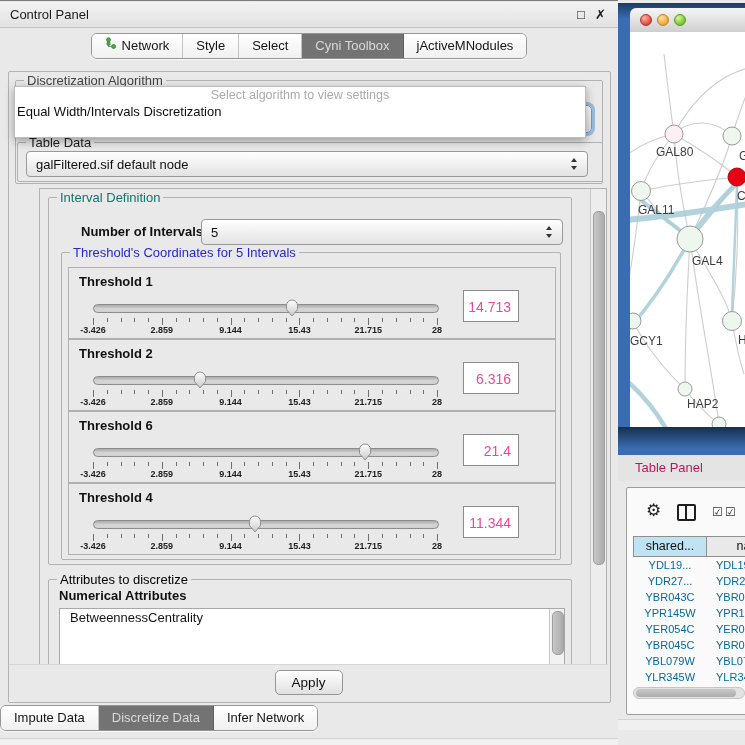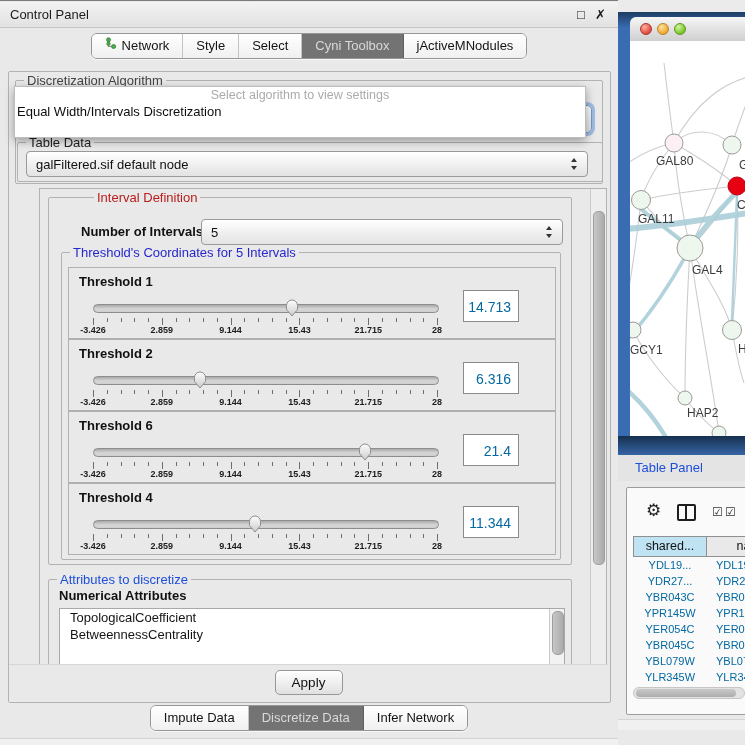--- a/index.html
+++ b/index.html
@@ -45,64 +45,64 @@
   .popup .p-placeholder{height:16px;line-height:16px;text-align:center;color:#ababab;font-size:12.5px;}
   .popup .p-opt{height:17px;line-height:17px;font-size:13px;color:#0d0d0d;padding-left:2px;white-space:nowrap;}
   .popup .p-opt.bold{font-weight:bold;}
 
   
   .scroll-area{position:absolute;left:30px;top:116px;width:566px;height:478px;border:1px solid #b2b2b2;background:#e9e9e9;overflow:hidden;}
   .vsb{position:absolute;right:0;top:0;width:15px;height:100%;background:#ededed;border-left:1px solid #c9c9c9;}
   .vsb .thumb{position:absolute;left:2px;width:10px;background:linear-gradient(90deg,#c7c7c7,#ababab);border-radius:5px;border:1px solid #9e9e9e;}
 
   .interval-fieldset{left:8px;top:8px;width:522px;height:366px;}
-  .interval-fieldset>.grouplabel{color:#b91c1c;margin-left:37px;}
+  .interval-fieldset>.grouplabel{color:#0f766e;}
   .noi-label{position:absolute;left:32px;top:26px;font-size:13px;font-weight:bold;color:#111;}
   .noi-combo{position:absolute;left:152px;top:21px;width:360px;height:24px;}
 
   .thresholds-fieldset{left:12px;top:54px;width:498px;height:306px;}
   .thresholds-fieldset>.grouplabel{color:#2727cf;}
 
   .tpanel{position:absolute;left:6px;width:486px;height:70px;border:1px solid #b0b0b0;background:#e9e9e9;}
   .t-label{position:absolute;left:10px;top:6px;font-size:13px;font-weight:bold;color:#111;}
   .track{position:absolute;left:24px;top:36px;width:344px;height:7px;border:1px solid #8d8d8d;border-radius:5px;background:linear-gradient(180deg,#a9a9a9,#d6d6d6 55%,#cfcfcf);}
   .thumb-h{position:absolute;top:30px;width:16px;height:19px;}
   .ticks{position:absolute;left:24px;top:50px;width:344px;height:8px;}
   .tick{position:absolute;top:0;width:1px;height:4px;background:#6e6e6e;}
   .tick.maj{height:7px;}
   .tlabs{position:absolute;left:24px;top:57px;width:344px;height:11px;}
   .tlab{position:absolute;top:0;transform:translateX(-50%);font-size:9px;font-weight:bold;color:#1d1d1d;white-space:nowrap;}
-  .tvalue{position:absolute;left:394px;top:22px;width:56px;height:32px;background:#fff;border:1px solid #8b8b8b;font-size:14px;line-height:32px;text-align:right;padding-right:7px;box-sizing:border-box;color:#0369a1;}
+  .tvalue{position:absolute;left:394px;top:22px;width:56px;height:32px;background:#fff;border:1px solid #8b8b8b;font-size:14px;line-height:32px;text-align:right;padding-right:7px;box-sizing:border-box;color:#ec4899;}
 
   .attr-fieldset{left:8px;top:390px;width:522px;height:120px;}
-  .attr-fieldset>.grouplabel{color:#1d4ed8;}
+  .attr-fieldset>.grouplabel{color:#000000;}
   .attr-title{position:absolute;left:10px;top:8px;font-size:13px;font-weight:bold;color:#111;}
   .attr-list{position:absolute;left:10px;top:28px;width:504px;height:84px;background:#fff;border:1px solid #a8a8a8;overflow:hidden;}
   .attr-item{font-size:13px;color:#141414;padding-left:10px;line-height:17px;white-space:nowrap;}
   .attr-list .vsb{width:14px;background:#f2f2f2;}
   .attr-list .vsb .thumb{top:2px;height:42px;}
 
   .apply-row{position:absolute;left:0;top:592px;width:599px;height:37px;background:#e9e9e9;border-top:1px solid #d6d6d6;}
   .apply-btn{position:absolute;left:50%;transform:translateX(-50%);top:5px;width:68px;height:25px;border:1px solid #979797;border-radius:5px;background:linear-gradient(180deg,#ffffff,#e0e0e0);font-size:13.5px;color:#111;text-align:center;line-height:24px;cursor:default;box-sizing:border-box;}
 
-  .bottom-tabbar{position:absolute;left:0;top:704px;width:618px;display:flex;justify-content:center;}
+  .bottom-tabbar{position:absolute;left:0;top:704px;width:618px;display:flex;}
   .left-footer{position:absolute;left:0;top:737px;width:618px;height:8px;background:#f1f1f1;border-top:1px solid #d2d2d2;}
 
   
-  .net-window{position:absolute;left:618px;top:12px;width:127px;height:455px;background:linear-gradient(180deg,#1d3d63,#3a6cb3 16px);}
+  .net-window{position:absolute;left:618px;top:3px;width:127px;height:455px;background:linear-gradient(180deg,#1d3d63,#3a6cb3 16px);}
   .net-titlebar{position:absolute;left:12px;top:5px;width:115px;height:24px;background:linear-gradient(180deg,#f6f6f6,#cfcfcf);border-top-left-radius:6px;border-bottom:1px solid #9c9c9c;}
   .tl{position:absolute;top:6px;width:12px;height:12px;border-radius:50%;box-sizing:border-box;}
   .tl.red{left:10px;background:radial-gradient(circle at 35% 30%,#ffb0a4,#e04a3c 70%);border:1px solid #a8372c;}
   .tl.yellow{left:27px;background:radial-gradient(circle at 35% 30%,#ffe2a0,#f0a72f 70%);border:1px solid #b8842a;}
   .tl.green{left:44px;background:radial-gradient(circle at 35% 30%,#d2f5a0,#74c626 70%);border:1px solid #63961f;}
   .net-canvas{position:absolute;left:12px;top:29px;width:115px;height:395px;background:#fff;overflow:hidden;}
   .net-bottom{position:absolute;left:0;top:424px;width:127px;height:31px;background:linear-gradient(180deg,#16304e,#3a6cb3 70%);}
 
   .tp-header{position:absolute;left:618px;top:455px;width:127px;height:26px;background:#e4e4e4;border-bottom:1px solid #d0d0d0;}
-  .tp-header span{position:absolute;left:17px;top:5px;font-size:13px;color:#1d4ed8;}
+  .tp-header span{position:absolute;left:17px;top:5px;font-size:13px;color:#be185d;}
   .right-lower{position:absolute;left:618px;top:481px;width:127px;height:264px;background:#e9e9e9;}
   .tp-body{position:absolute;left:8px;top:6px;width:121px;height:226px;background:#fafafa;border:1px solid #9c9c9c;border-radius:2px;}
   .gear-ico{position:absolute;left:19px;top:12px;font-size:17px;color:#222;}
   .cols-ico{position:absolute;left:50px;top:16px;width:15px;height:13px;border:2px solid #1e1e1e;border-radius:2px;}
   .cols-ico:before{content:"";position:absolute;left:6px;top:0;width:2px;height:13px;background:#1e1e1e;}
   .cb-ico{position:absolute;top:17px;font-size:12px;color:#333;}
   .tp-table{position:absolute;left:6px;top:48px;width:113px;height:150px;overflow:hidden;}
   .tp-hrow{display:flex;height:21px;}
   .tp-hcell{box-sizing:border-box;border:1px solid #8f8f8f;font-size:12.5px;color:#111;text-align:center;line-height:19px;flex:none;white-space:nowrap;overflow:hidden;}
   .tp-hcell.c1{width:74px;background:#bfe3f3;}
@@ -385,21 +385,20 @@
               </div>
             </div>
         </div>
       </div>
 
       <div class="fieldset attr-fieldset">
         <span class="grouplabel">Attributes to discretize</span>
         <div class="attr-title">Numerical Attributes</div>
         <div class="attr-list">
           <div id="attr-items">
-              <div class="attr-item">TopologicalCoefficient</div>
               <div class="attr-item">BetweennessCentrality</div>
             </div>
           <div class="vsb">
               <div class="thumb"></div>
             </div>
         </div>
       </div>
 
       <div class="vsb">
         <div class="thumb" style="top:22px;height:352px;"></div>

